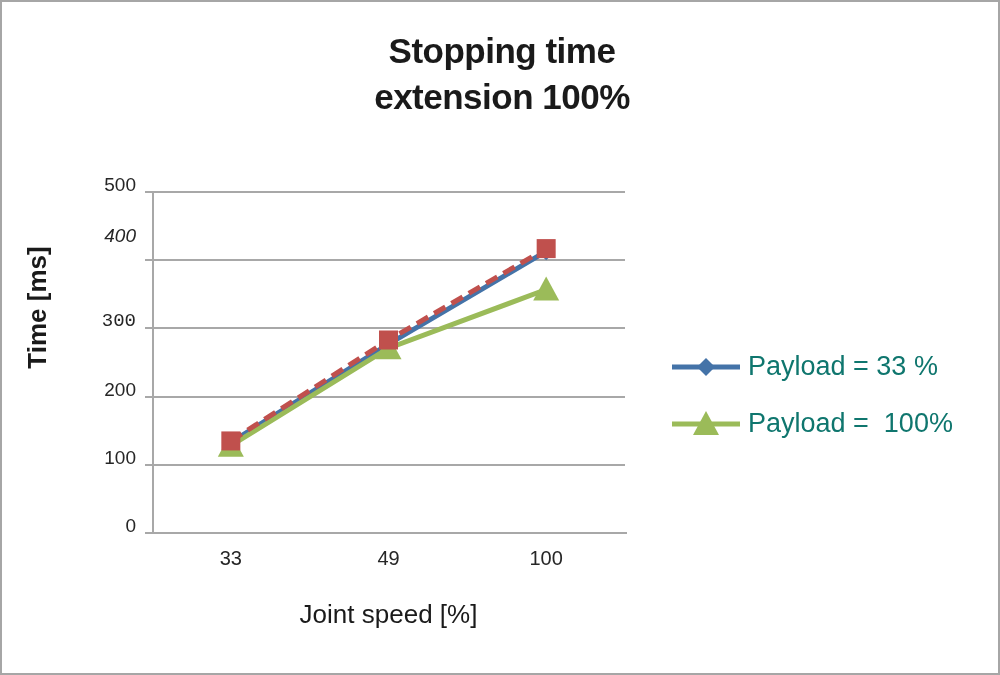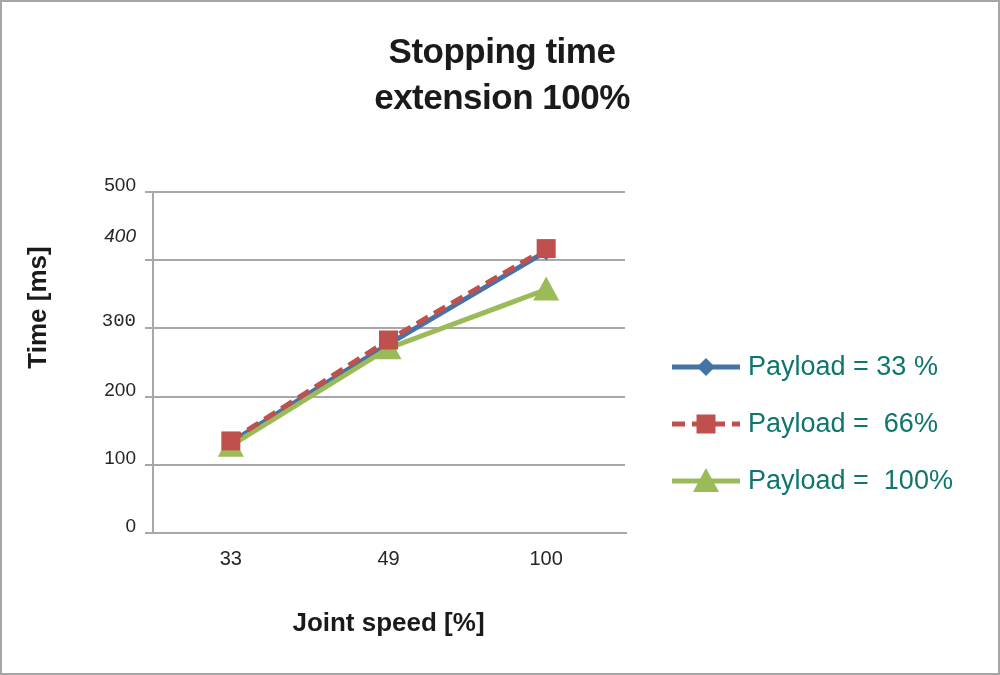--- a/index.html
+++ b/index.html
@@ -47,23 +47,22 @@
     font-weight: bold;
     color: #1a1a1a;
   }
   #x-axis-title {
     position: absolute;
     left: 150px;
     top: 597px;
     width: 473px;
     text-align: center;
     font-size: 26px;
-    font-weight: bold;
+    font-weight: normal;
     color: #1a1a1a;
-    margin-top: 8px;
   }
 
   
   #plot-area {
     position: absolute;
     left: 150px;
     top: 190px;
     width: 473px;
     height: 341px;
   }
@@ -222,27 +221,20 @@
   <div id="legend">
       <div class="legend-row">
         <div class="legend-swatch"><svg width="72" height="26" viewBox="0 0 72 26">
             <line x1="2" y1="13" x2="70" y2="13" stroke="#4473a8" stroke-width="5"></line>
             <polygon points="36,4 45,13 36,22 27,13" fill="#4473a8"></polygon>
           </svg></div>
         <div class="legend-label">Payload = 33 %</div>
       </div>
       <div class="legend-row">
         <div class="legend-swatch"><svg width="72" height="26" viewBox="0 0 72 26">
-            <line x1="2" y1="13" x2="70" y2="13" stroke="#c0504d" stroke-width="5" stroke-dasharray="13 7"></line>
-            <rect x="26.5" y="3.5" width="19" height="19" fill="#c0504d"></rect>
-          </svg></div>
-        <div class="legend-label">Payload =  66%</div>
-      </div>
-      <div class="legend-row">
-        <div class="legend-swatch"><svg width="72" height="26" viewBox="0 0 72 26">
             <line x1="2" y1="13" x2="70" y2="13" stroke="#9bbb59" stroke-width="5"></line>
             <polygon points="36,0 49,24.049999999999997 23,24.049999999999997" fill="#9bbb59"></polygon>
           </svg></div>
         <div class="legend-label">Payload =  100%</div>
       </div>
     </div>
 
 </div>
 
 </body></html>

